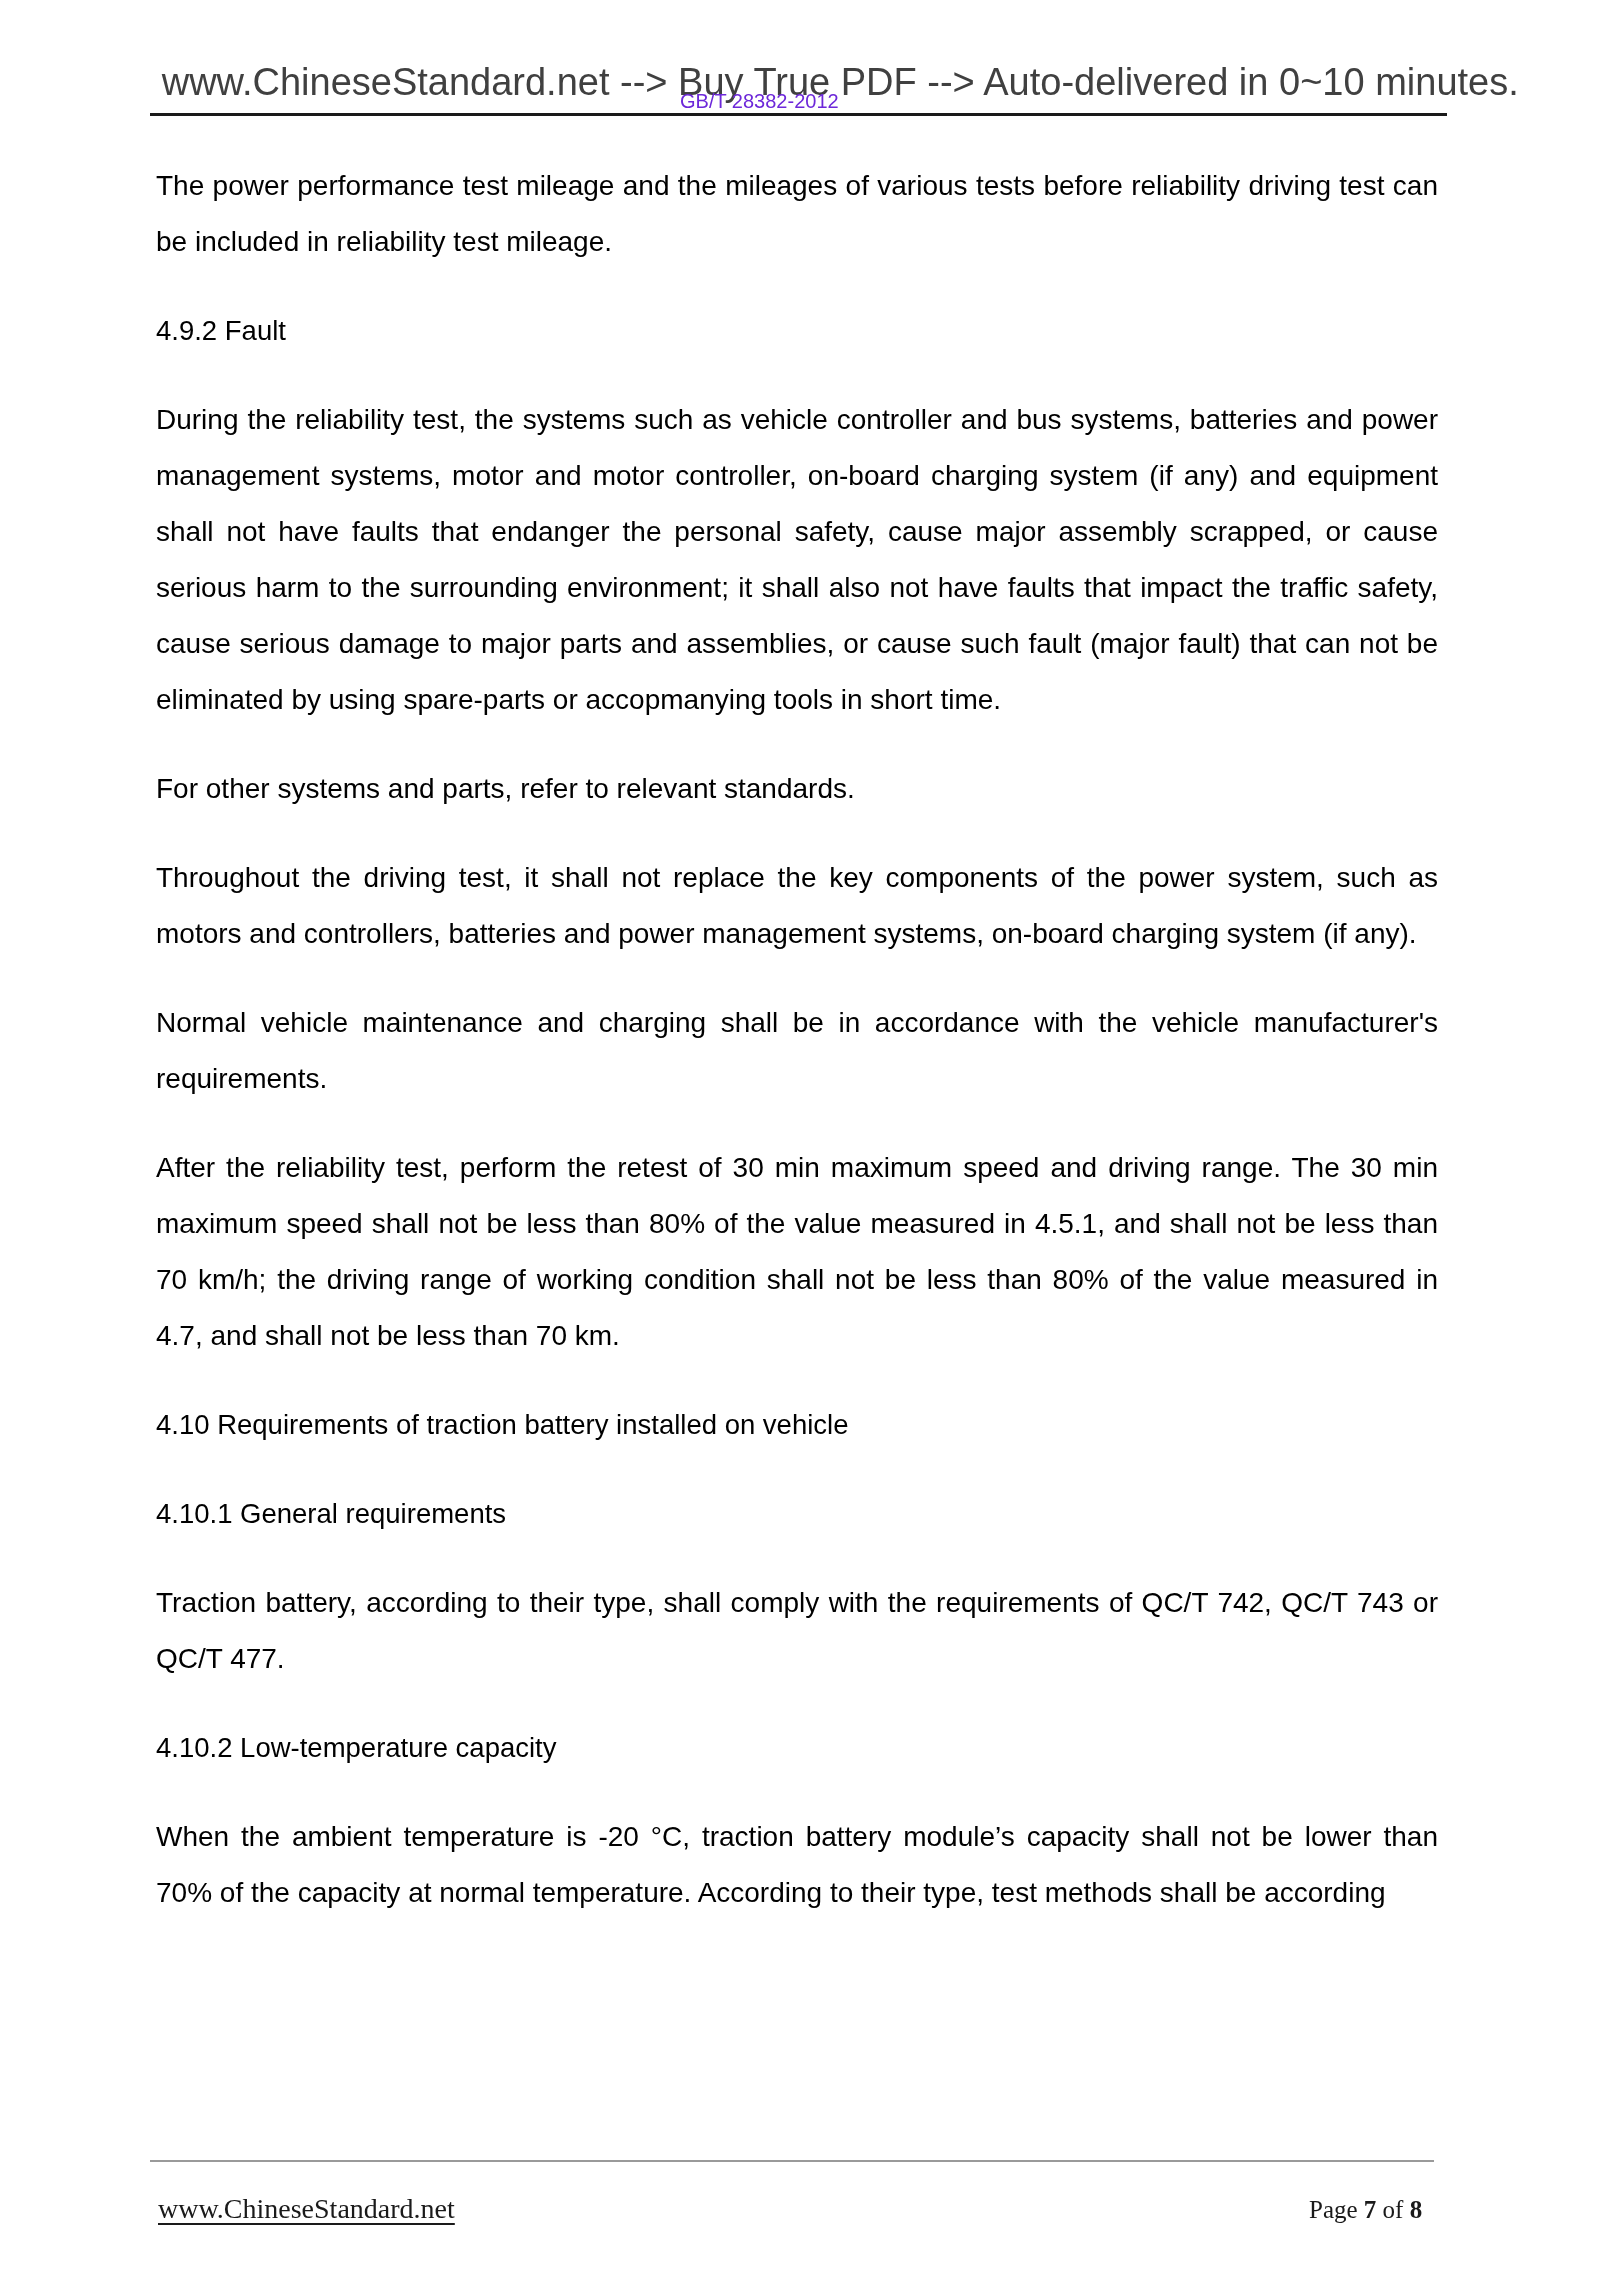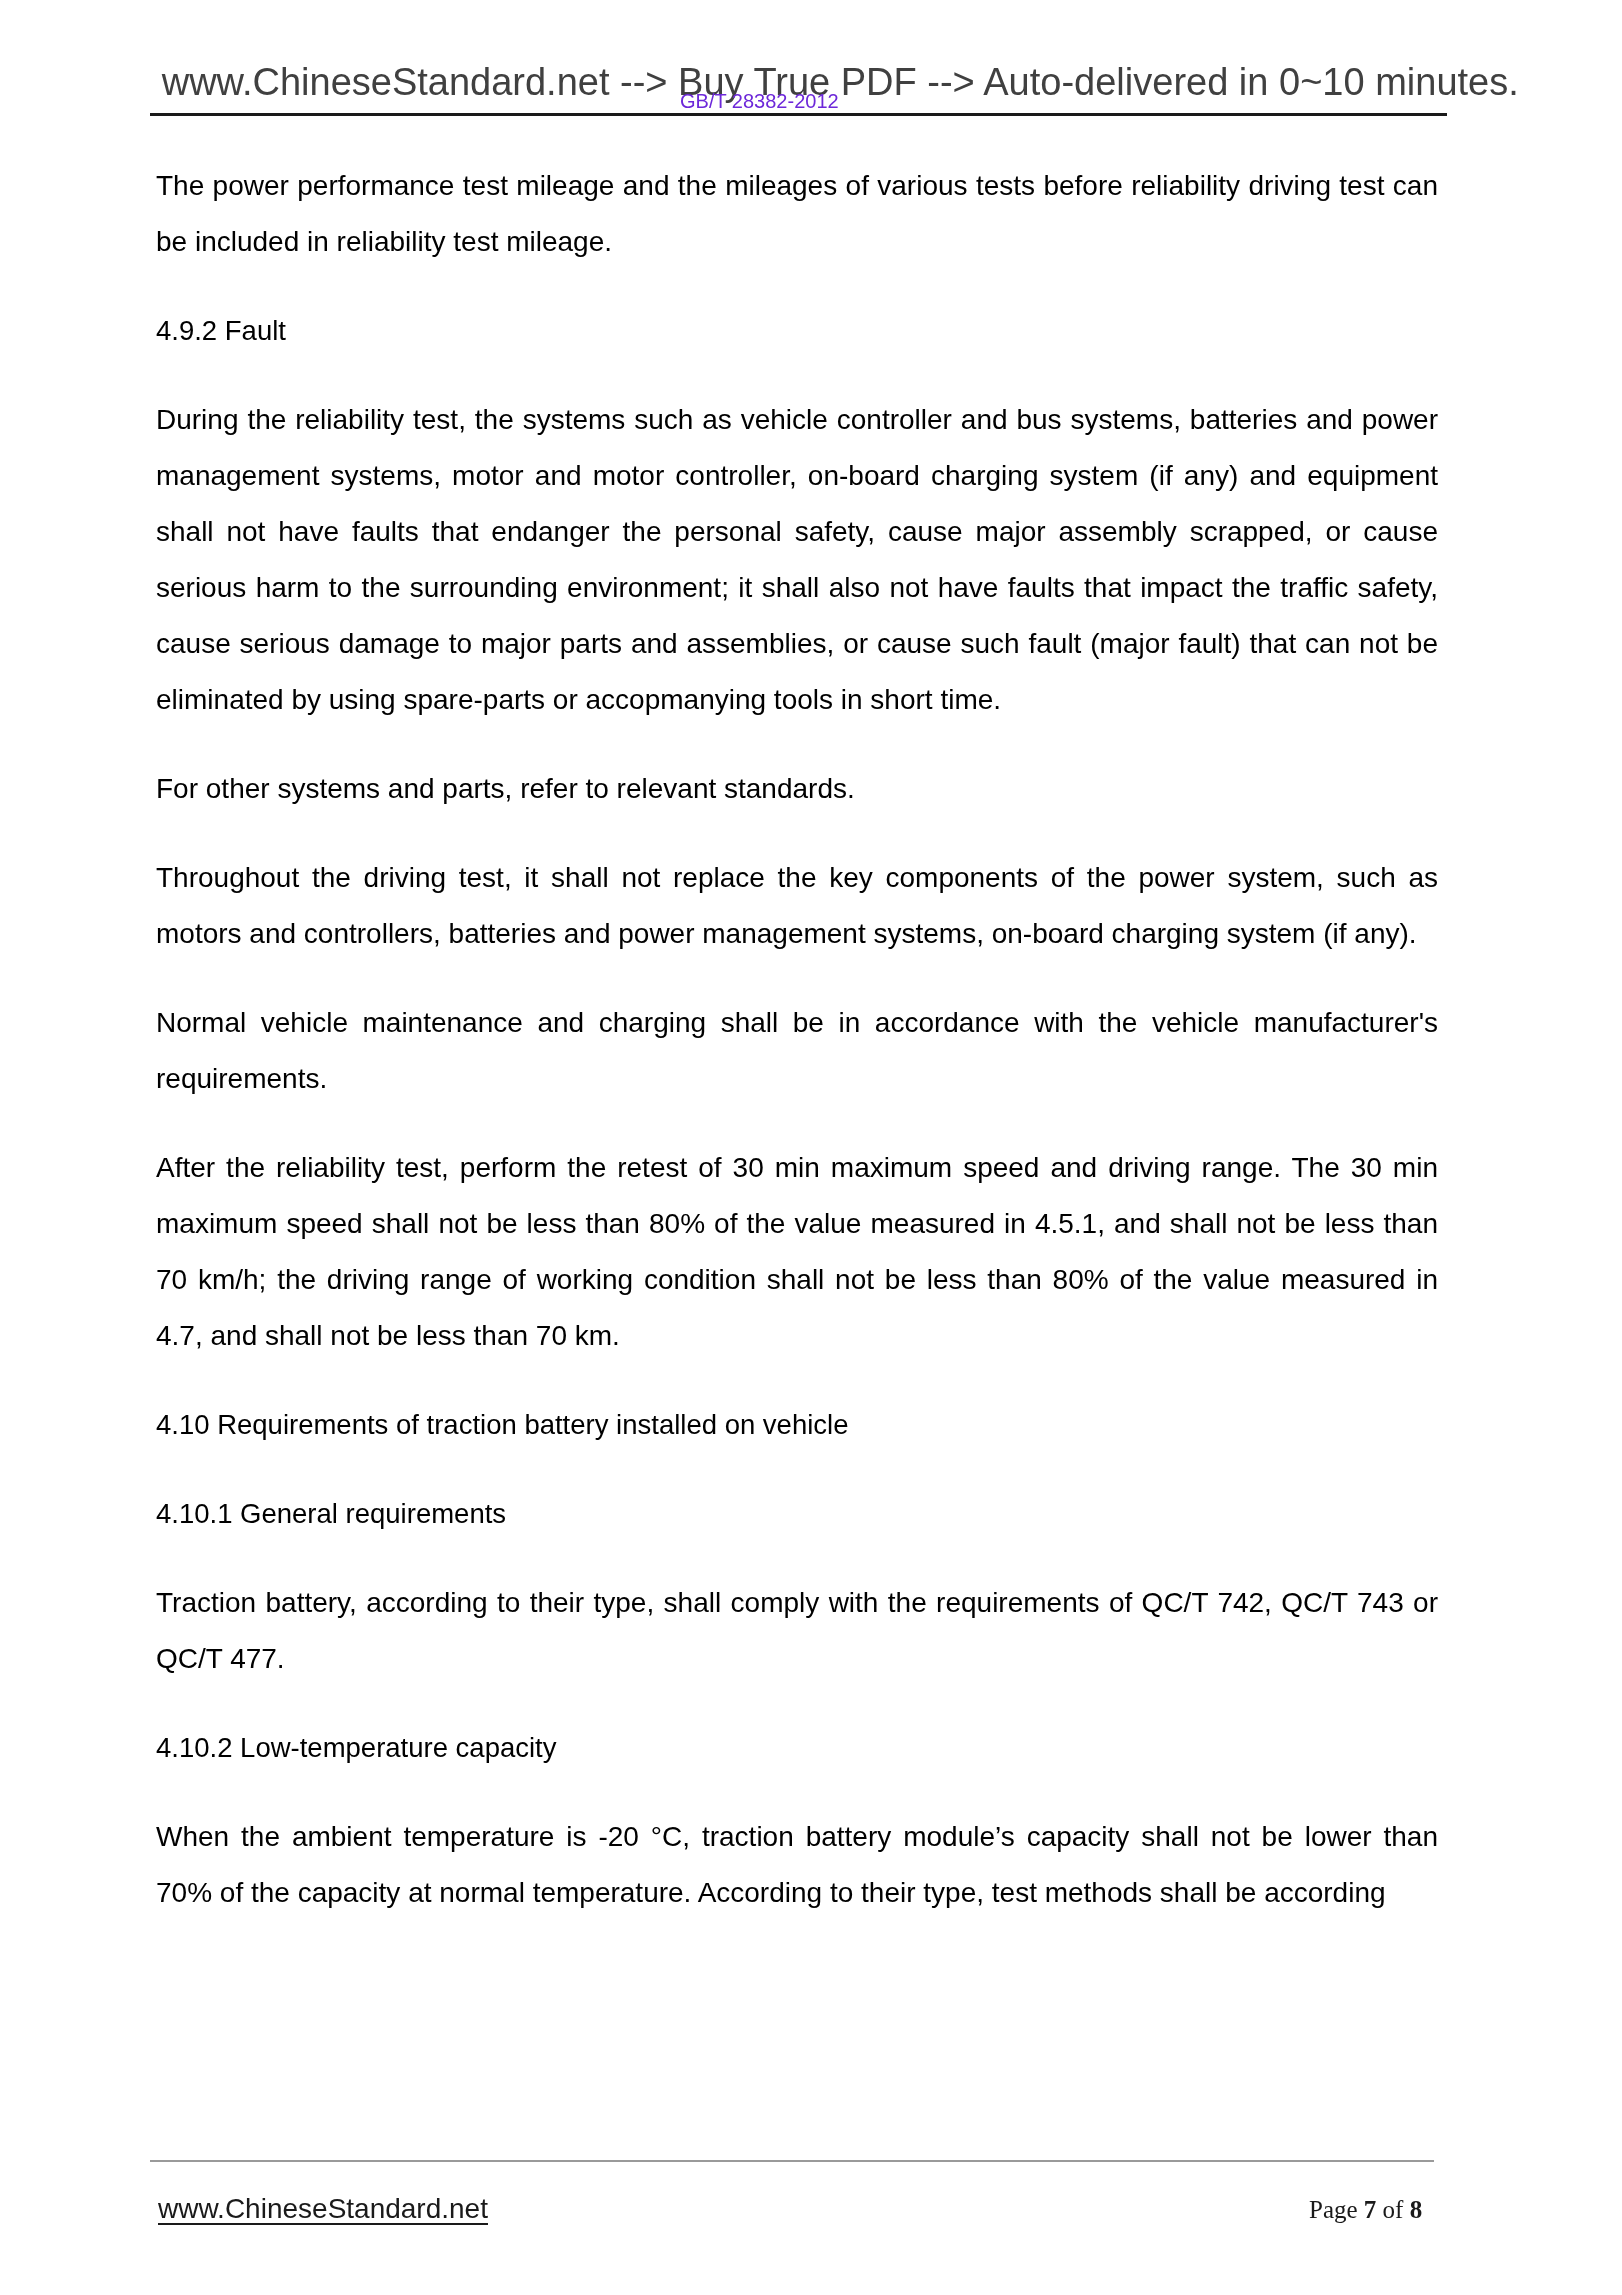--- a/index.html
+++ b/index.html
@@ -70,21 +70,21 @@
       left: 150px;
       top: 2160px;
       width: 1284px;
       height: 1.7px;
       background: #9a9a9a;
     }
     .footer-link {
       position: absolute;
       left: 158px;
       top: 2193px;
-      font-family: Liberation Sans, sans-serif;
+      font-family: Liberation Serif, serif;
       font-size: 28px;
       color: #1a1a1a;
       text-decoration: underline;
       text-decoration-thickness: 1.7px;
       text-underline-offset: 5px;
       white-space: nowrap;
     }
     .footer-page {
       position: absolute;
       left: 1309px;

